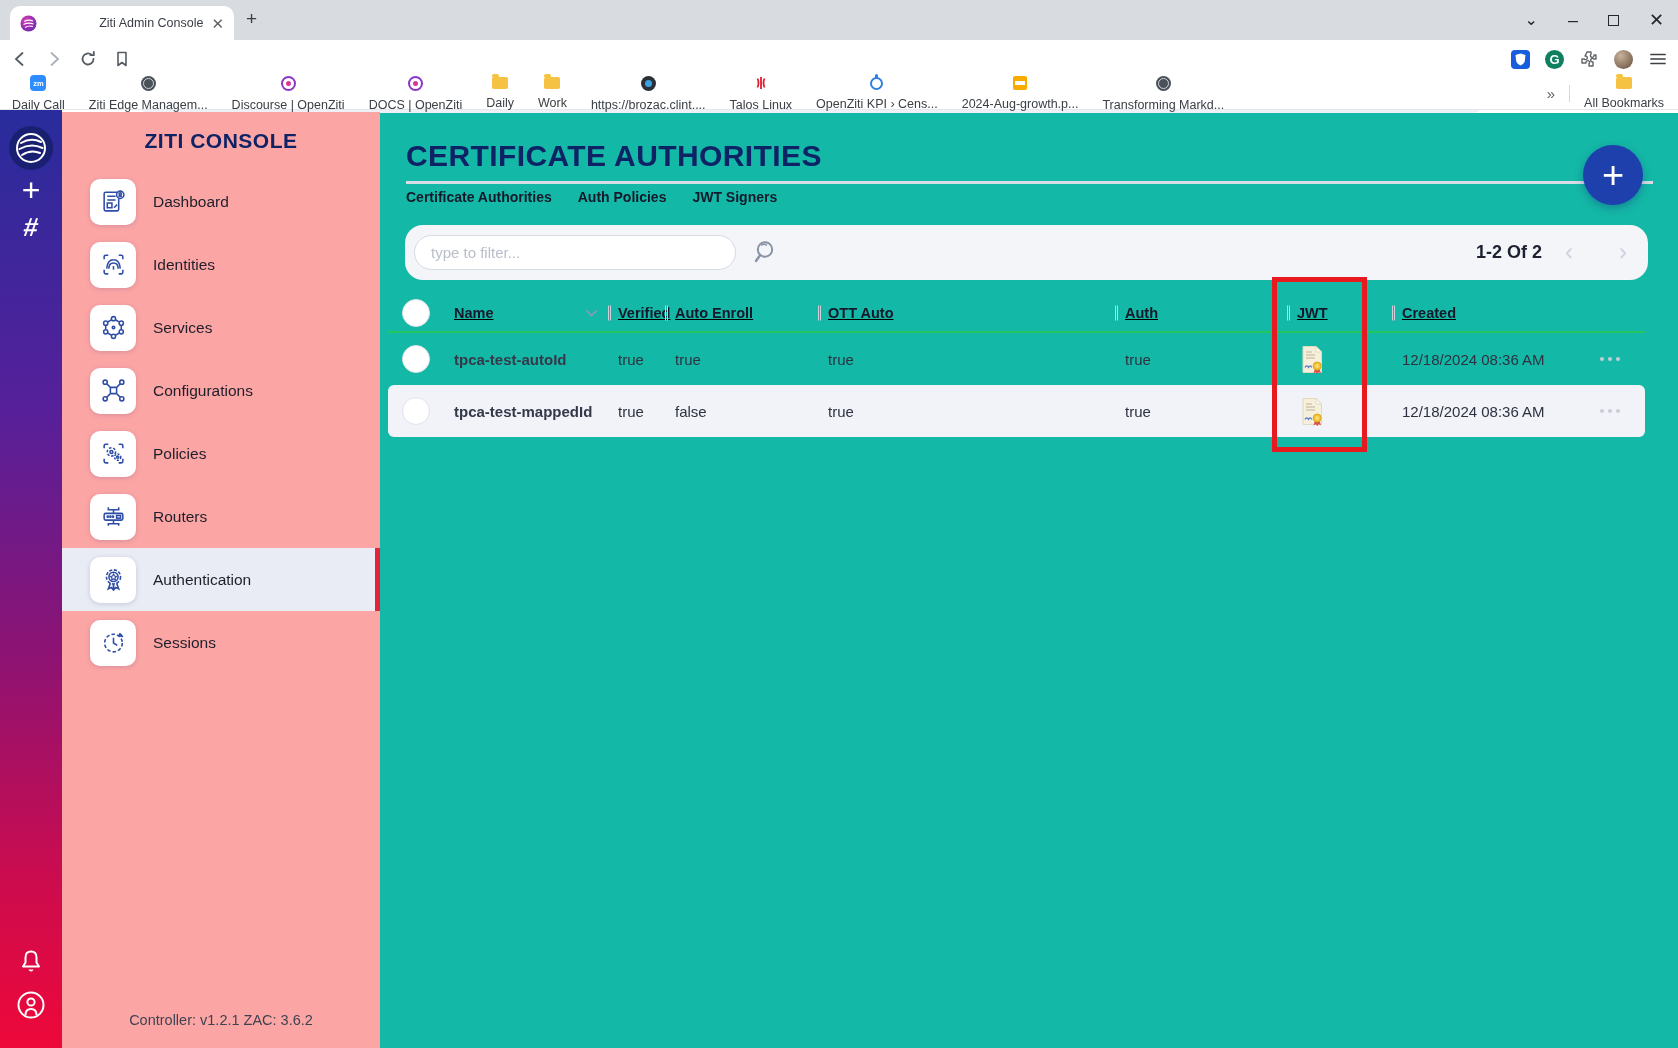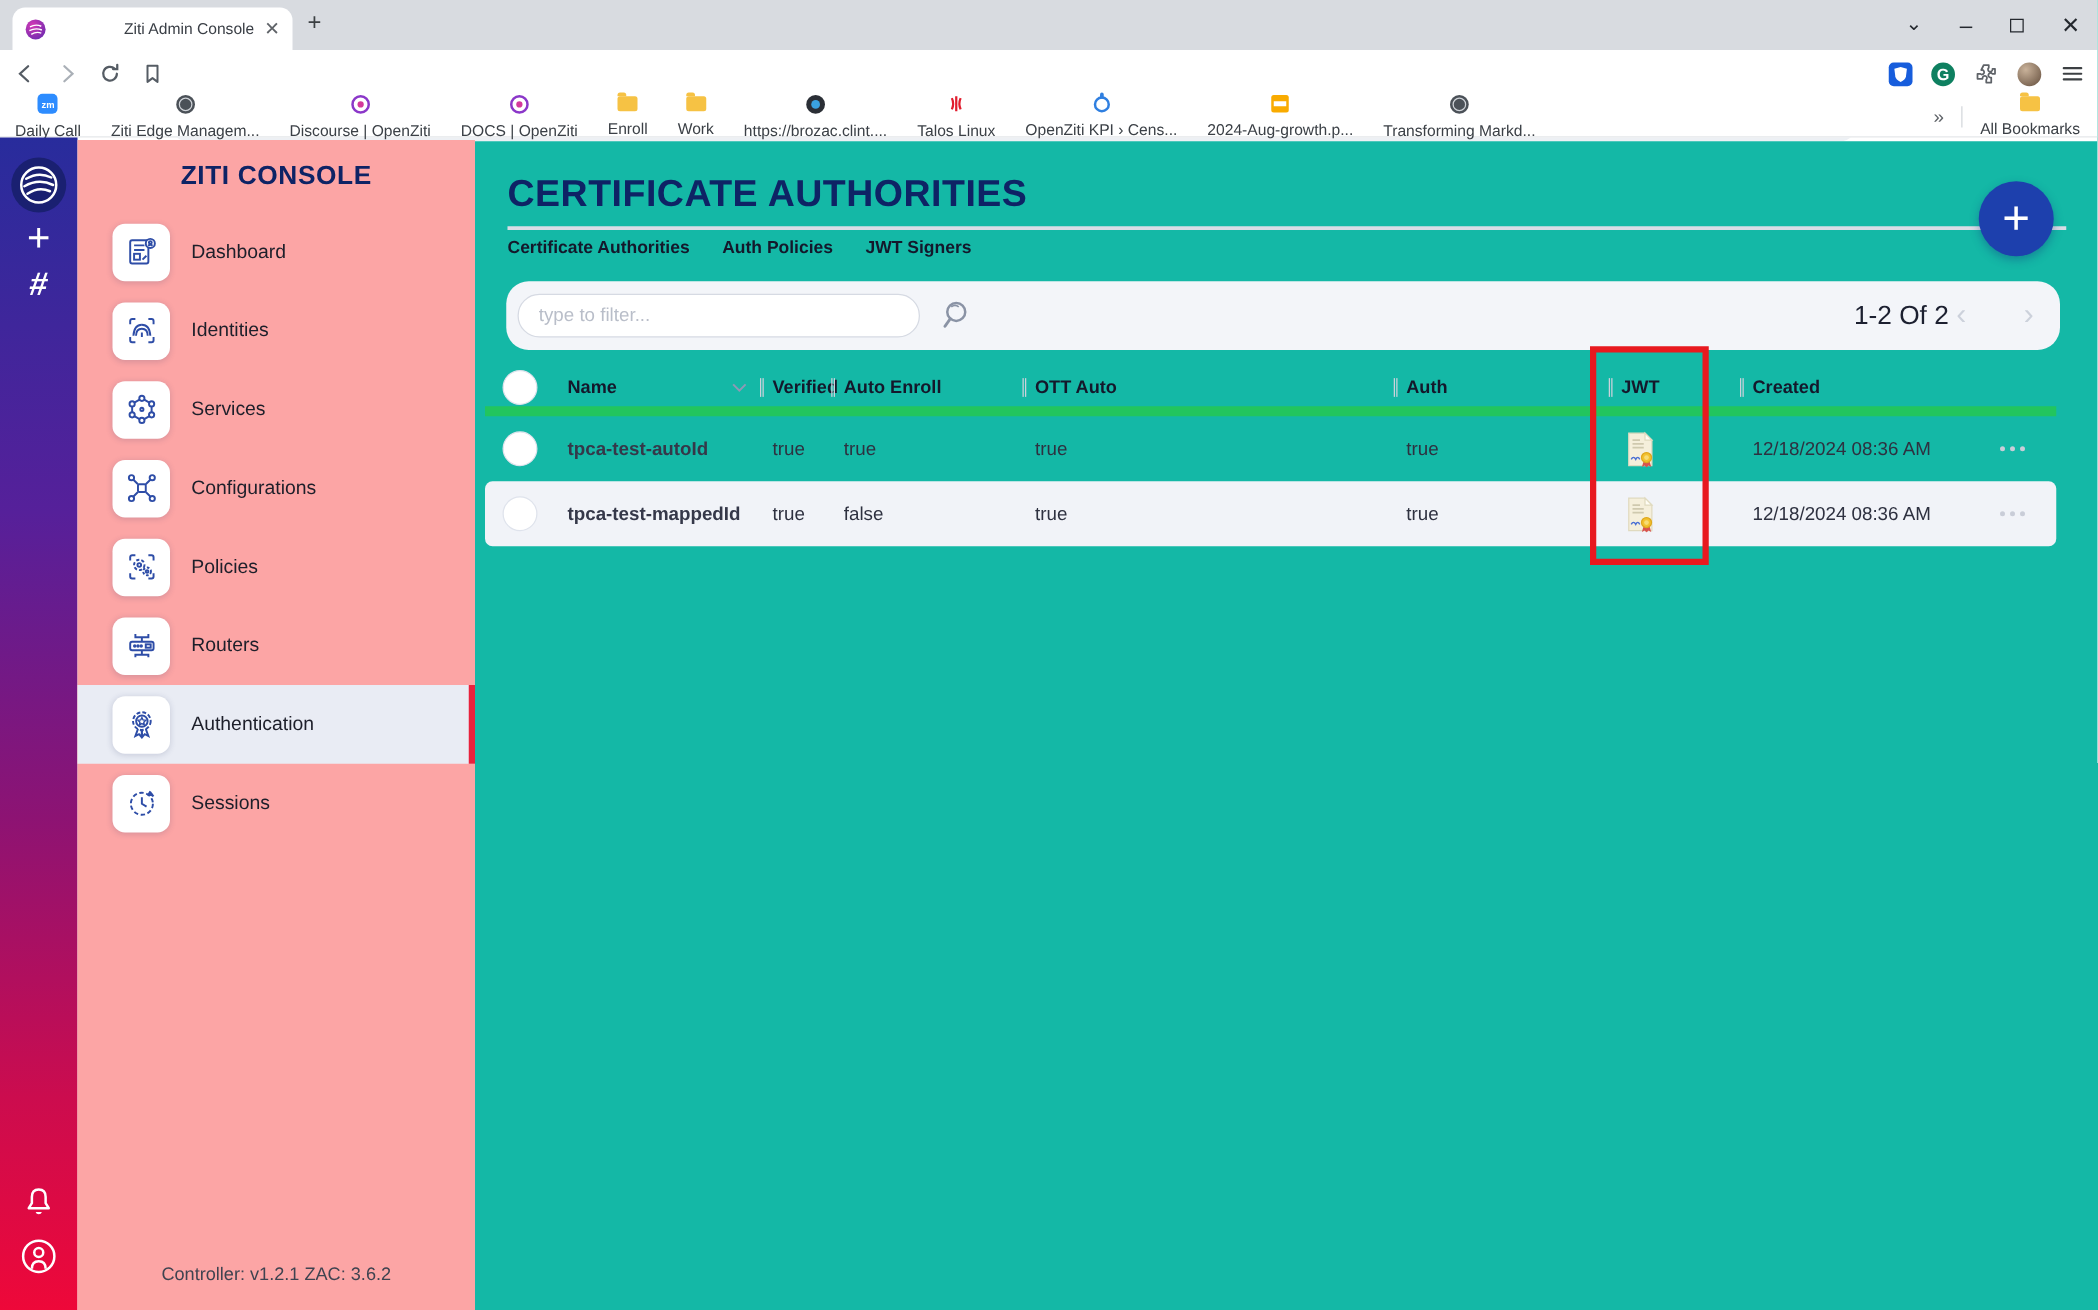--- a/index.html
+++ b/index.html
@@ -89,28 +89,28 @@
   .subtabs { position:absolute; left:26px; top:76px; display:flex; gap:26px; font-size:14px; font-weight:700; color:#14182b; }
   .subtabs span { cursor:pointer; }
 
   .filterbar { position:absolute; left:25px; top:112px; width:1243px; height:55px; background:#f3f5f9; border-radius:18px; }
   .filter-pill { position:absolute; left:9px; top:10px; width:322px; height:35px; border-radius:18px;
                  border:1px solid #d6dae3; background:#fff; display:flex; align-items:center; padding:0 16px; }
   .filter-pill input { border:none; outline:none; width:100%; font-size:15px; color:#3c4043; background:transparent;
                        font-family:"Liberation Sans",sans-serif; }
   .filter-pill input::placeholder { color:#b9bec9; }
   .search-btn { position:absolute; left:347px; top:13px; cursor:pointer; }
-  .page-range { position:absolute; left:1054px; top:0; width:100px; height:55px; line-height:55px; text-align:right;
-                font-size:21px; font-weight:400; color:#1c2030; }
+  .page-range { position:absolute; left:1054px; top:0; width:100px; height:55px; line-height:55px; text-align:center;
+                font-size:18px; font-weight:700; color:#1c2030; }
   .pg-prev, .pg-next { position:absolute; top:0; height:55px; line-height:53px; font-size:24px; color:#ccd1db; cursor:pointer; }
   .pg-prev { left:1160px; } .pg-next { left:1214px; }
 
   .grid-cols { display:grid; grid-template-columns:56px 164px 57px 153px 297px 172px 105px 188px 65px; align-items:center; }
   .table { position:absolute; left:8px; top:182px; width:1257px; }
-  .thead { height:38px; border-bottom:8px solid #22c55e; }
+  .thead { height:38px; border-bottom:2px solid #22c55e;text-decoration:underline; }
   .th { font-size:14.5px; font-weight:700; color:#14182b; padding-left:10px; position:relative; display:flex; align-items:center; }
   .th.piped::before { content:""; position:absolute; left:0; top:50%; transform:translateY(-50%); height:15px; width:0;
                       border-left:3px double #ccd1db; }
   .sort-chevron { margin-left:auto; margin-right:10px; }
   .row { height:52px; font-size:15px; color:#2e3140; }
   .row.alt { background:#f1f3f8; border-radius:6px; }
   .cell { padding-left:10px; }
   .cell-name { padding-left:10px; font-weight:700; color:#353849; }
   .circle { width:28px; height:28px; border:1.5px solid #dfe3ec; border-radius:50%; background:#fff; margin-left:14px; cursor:pointer; }
   .jwt-cell { padding-left:13px; }
@@ -222,21 +222,21 @@
     <span class="bm">
       <span class="oz-ring"></span>
       <span>Discourse | OpenZiti</span>
       </span>
     <span class="bm">
       <span class="oz-ring"></span>
       <span>DOCS | OpenZiti</span>
       </span>
     <span class="bm">
       <span class="folder"></span>
-      <span>Enroll</span>
+      <span>Daily</span>
       </span>
     <span class="bm">
       <span class="folder"></span>
       <span>Work</span>
       </span>
     <span class="bm">
       <span class="site-dark"></span>
       <span>https://brozac.clint....</span>
       </span>
     <span class="bm">

